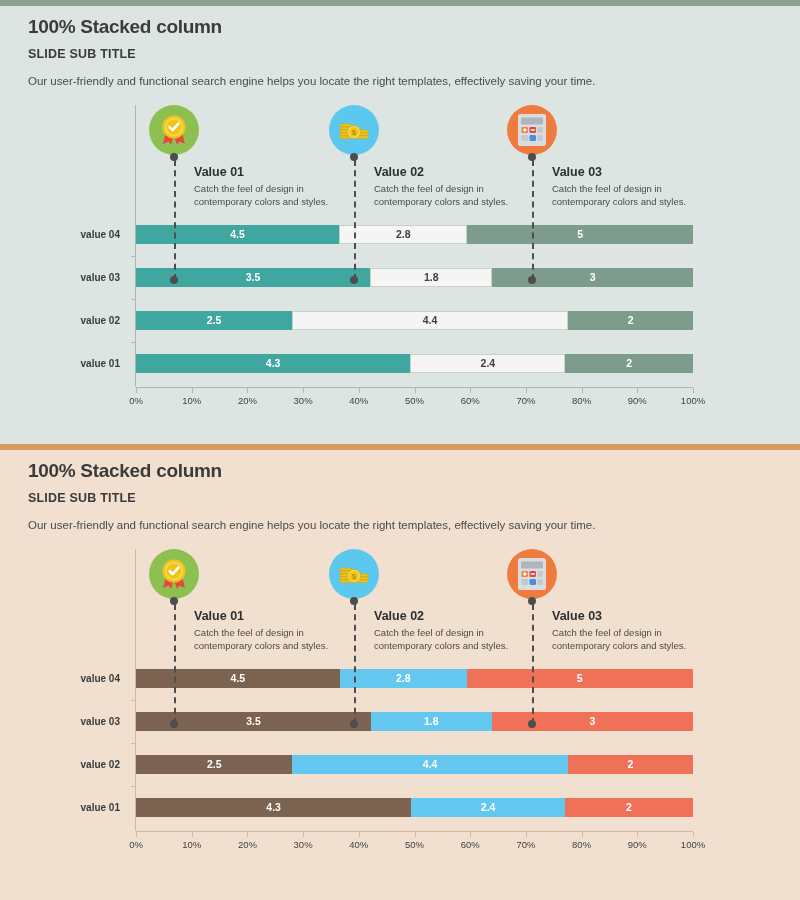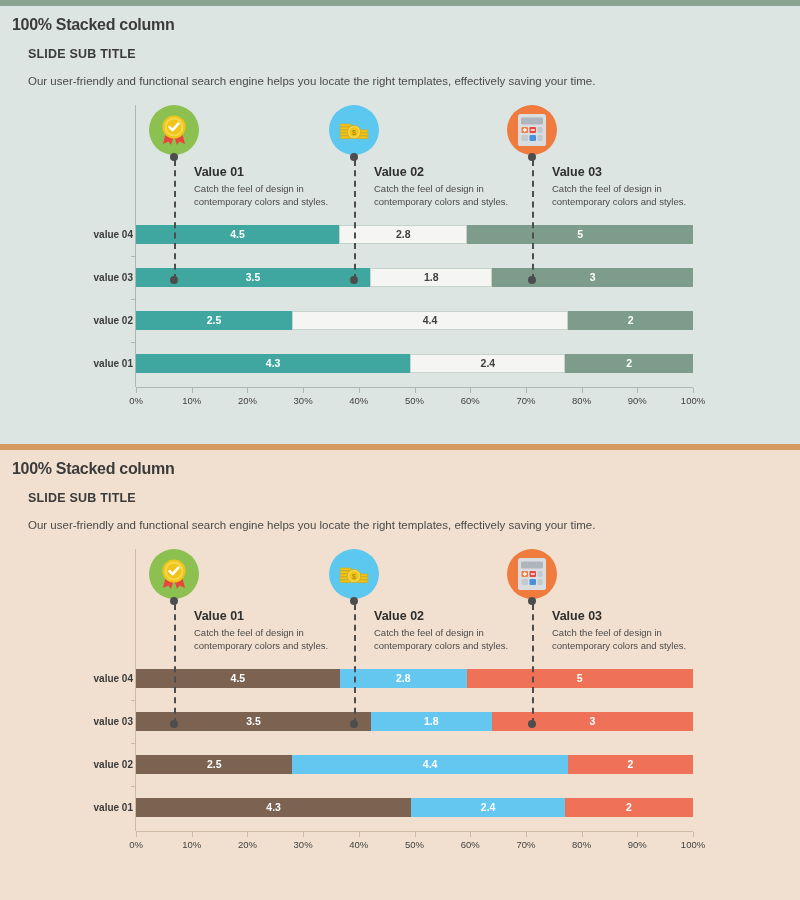--- a/index.html
+++ b/index.html
@@ -23,22 +23,22 @@
   .panel-bottom { top: 444px; height: 456px; background: #f1e0cf; }
 
   .panel-rule {
     position: absolute; left: 0; top: 0;
     width: 800px; height: 6px;
   }
   .rule-green  { background: #8ba391; }
 
   
   .title {
-    position: absolute; left: 12px;
-    font-size: 16px; font-weight: bold;
+    position: absolute; left: 28px;
+    font-size: 19px; font-weight: bold;
     color: #3b3b3b; letter-spacing: -0.3px;
     white-space: nowrap;
   }
   .subtitle {
     position: absolute; left: 28px;
     font-size: 12.5px; font-weight: bold;
     color: #3b3b3b; letter-spacing: 0.2px;
     white-space: nowrap;
   }
   .lede {
@@ -79,21 +79,21 @@
   }
 
   
   .chart { position: absolute; }
 
   .chart-row { position: absolute; left: 0; width: 100%; height: 19px; }
 
   .row-label {
     position: absolute; right: 100%; top: 0;
     width: 120px; height: 19px; line-height: 19px;
-    padding-right: 3px; text-align: right;
+    padding-right: 16px; text-align: right;
     font-size: 10px; font-weight: bold; color: #3b3b3b;
     white-space: nowrap;
   }
 
   .bar { position: absolute; left: 0; top: 0; height: 19px; width: 100%;
          display: flex; }
   .seg {
     height: 19px; line-height: 19px;
     font-size: 10.5px; font-weight: bold;
     text-align: center; color: #ffffff;

